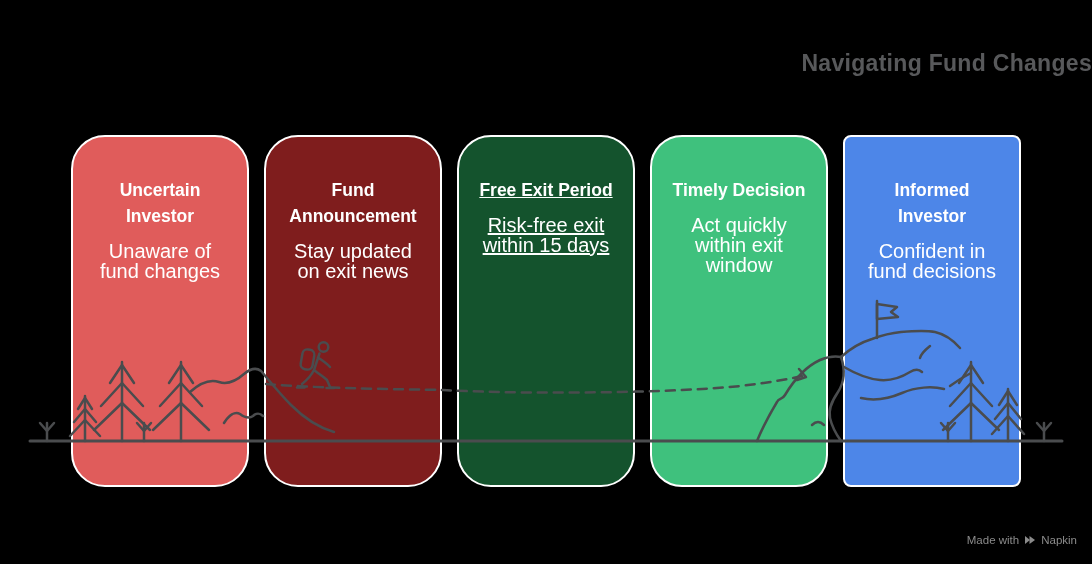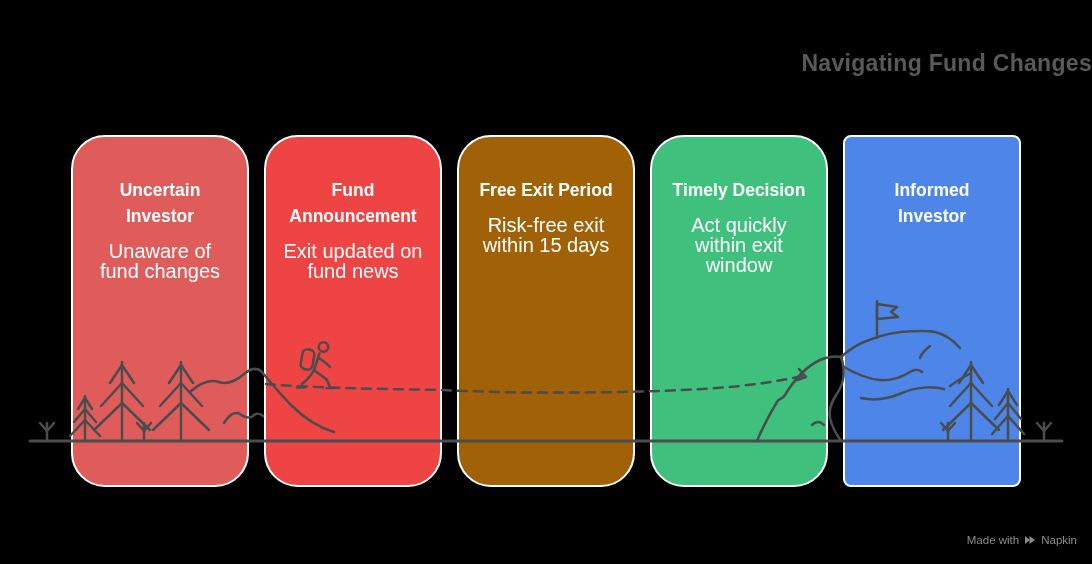--- a/index.html
+++ b/index.html
@@ -52,34 +52,35 @@
 </head>
 <body style="background: rgb(0, 0, 0);">
 
 <div class="page-title" style="color: rgb(88, 89, 91); text-align: right;">Navigating Fund Changes</div>
 
 <div class="cards">
   <div class="card" style="background: rgb(224, 92, 91);">
     <h2>Uncertain Investor</h2>
     <p>Unaware of fund changes</p>
   </div>
-  <div class="card" style="background: #ef4444;">
+  <div class="card" style="background: #7f1d1d;">
     <h2>Fund Announcement</h2>
-    <p>Exit updated on fund news</p>
+    <p>Stay updated on exit news</p>
   </div>
-  <div class="card" style="background: #a16207;">
+  <div class="card" style="background: #14532d; text-decoration: underline;">
     <h2>Free Exit Period</h2>
     <p>Risk-free exit within 15 days</p>
   </div>
-  <div class="card" style="background: rgb(63, 193, 125);">
+  <div class="card" style="background: rgb(63, 193, 125); border-radius: 32px;">
     <h2>Timely Decision</h2>
     <p>Act quickly within exit window</p>
   </div>
   <div class="card" style="background: rgb(77, 134, 232); border-radius: 8px;">
     <h2>Informed Investor</h2>
+    <p>Confident in fund decisions</p>
   </div>
 </div>
 
 <svg id="illus" width="1092" height="564" viewBox="0 0 1092 564" fill="none" stroke="currentColor" stroke-width="2.5" stroke-linecap="round" stroke-linejoin="round" style="color: rgb(74, 76, 78);">
   <defs>
     <g id="pine-big">
       <path d="M0,0 V-79"></path>
       <path d="M0,-76 L-12,-58 M0,-76 L12,-58"></path>
       <path d="M0,-58 L-21,-35 M0,-58 L21,-35"></path>
       <path d="M0,-38 L-28,-11 M0,-38 L28,-11"></path>

